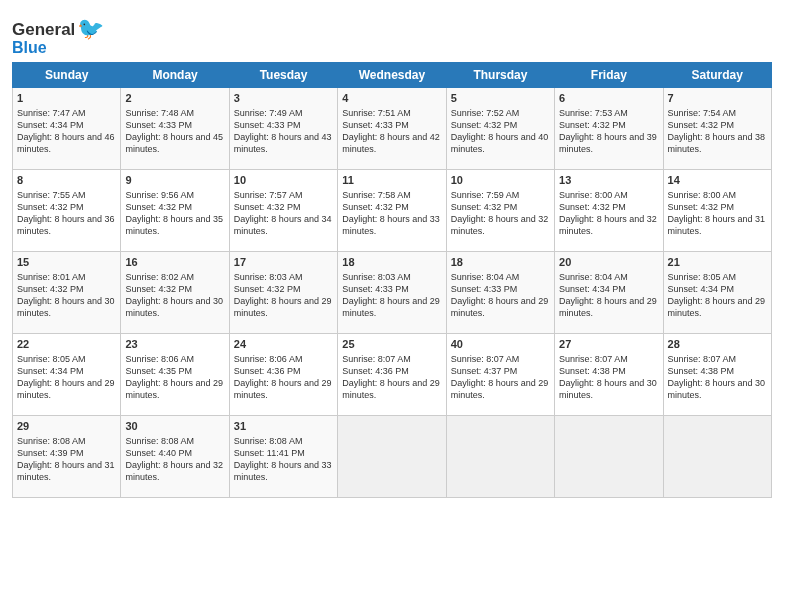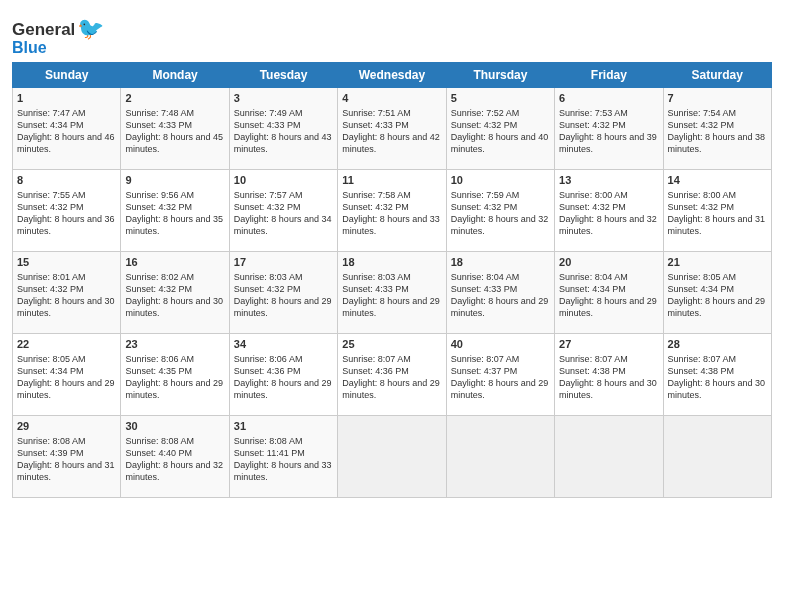--- a/index.html
+++ b/index.html
@@ -249,21 +249,21 @@
             <div>Sunset: 4:34 PM</div>
             <div>Daylight: 8 hours and 29 minutes.</div>
           </td>
           <td>
             <span class="day-num">23</span>
             <div>Sunrise: 8:06 AM</div>
             <div>Sunset: 4:35 PM</div>
             <div>Daylight: 8 hours and 29 minutes.</div>
           </td>
           <td>
-            <span class="day-num">34</span>
+            <span class="day-num">24</span>
             <div>Sunrise: 8:06 AM</div>
             <div>Sunset: 4:36 PM</div>
             <div>Daylight: 8 hours and 29 minutes.</div>
           </td>
           <td>
             <span class="day-num">25</span>
             <div>Sunrise: 8:07 AM</div>
             <div>Sunset: 4:36 PM</div>
             <div>Daylight: 8 hours and 29 minutes.</div>
           </td>

